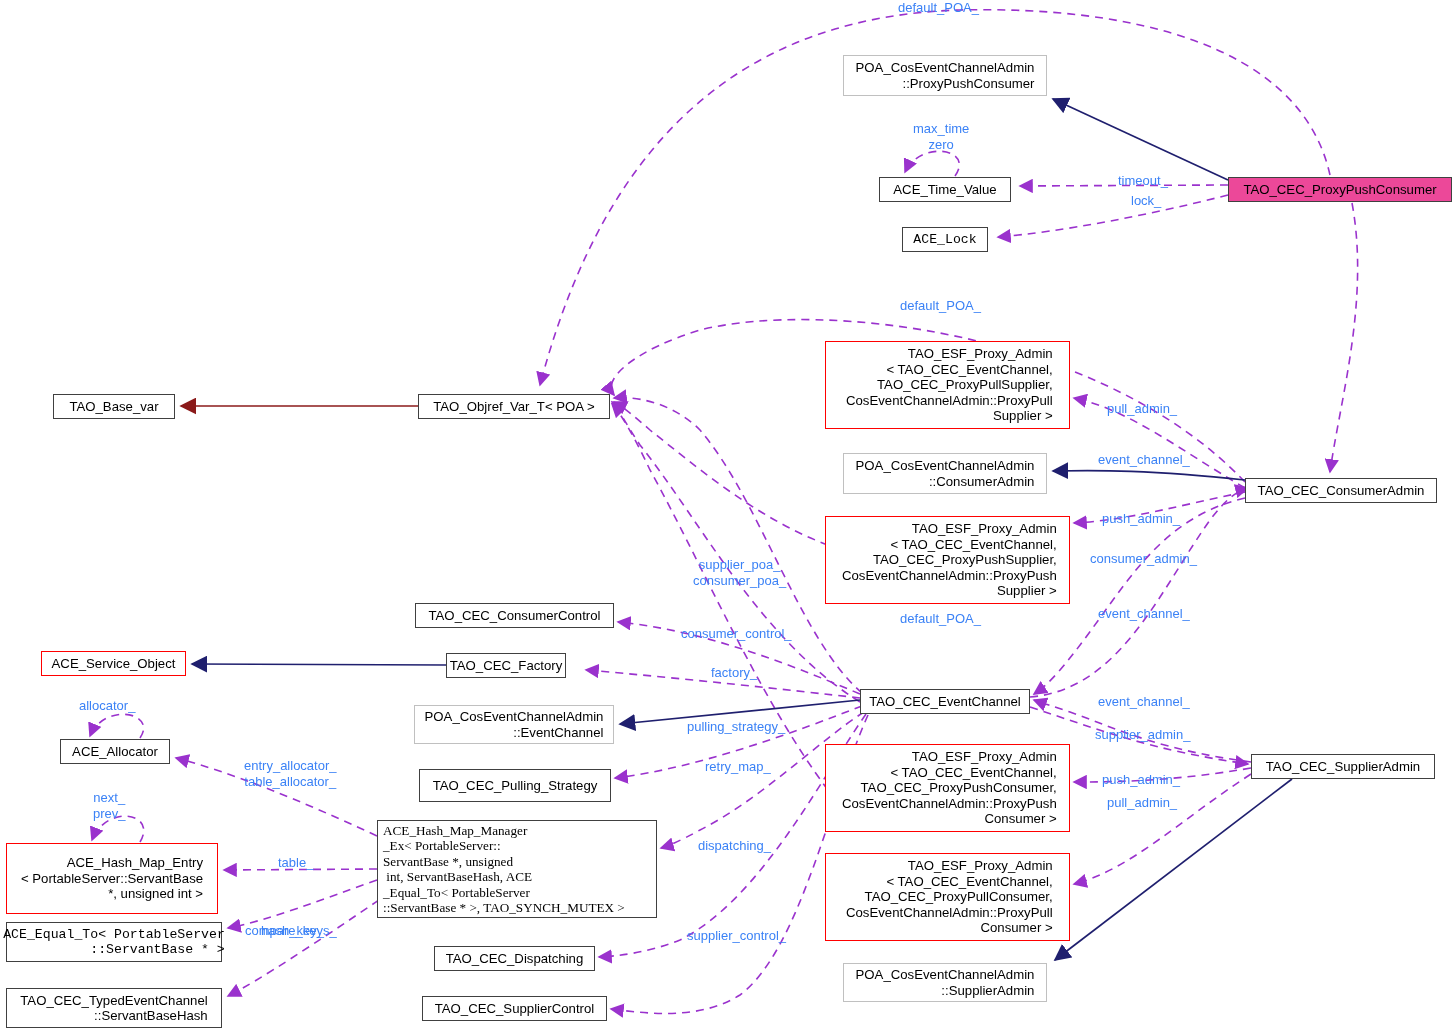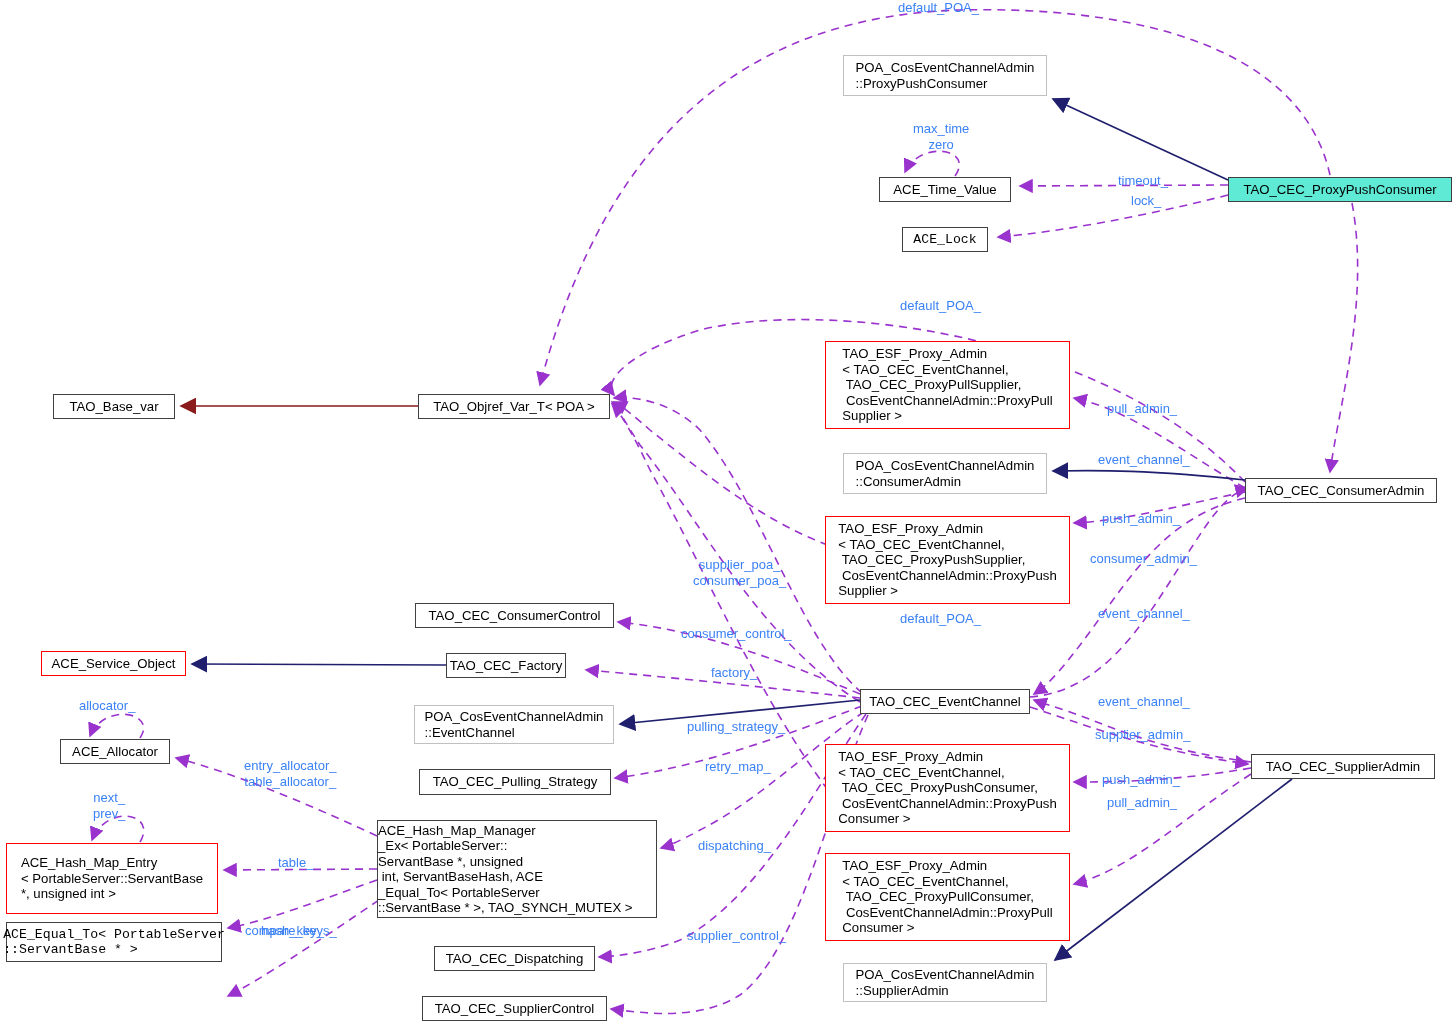--- a/index.html
+++ b/index.html
@@ -1,27 +1,27 @@
 <!DOCTYPE html>
 <html><head>
 <meta charset="utf-8">
 <style>
   html,body{margin:0;padding:0;background:#ffffff;}
   #canvas{position:relative;width:1456px;height:1035px;background:#ffffff;
           font-family:"Liberation Sans","DejaVu Sans",sans-serif;
           overflow:hidden;}
   svg#edges{position:absolute;left:0;top:0;width:1456px;height:1035px;}
   .node{position:absolute;box-sizing:border-box;display:flex;align-items:center;
-        justify-content:center;text-align:left;color:#000;
+        justify-content:center;text-align:right;color:#000;
         font-size:13.2px;line-height:15.5px;white-space:pre;background:#ffffff;}
   .n-plain{border:1.4px solid #404040;}
   .n-red{border:1.4px solid #ff0000;}
   .n-gray{border:1.4px solid #c0c0c0;}
-  .n-hl{border:1.4px solid #404040;background:#5eead4;}
-  .n-left{justify-content:flex-start;text-align:left;}
+  .n-hl{border:1.4px solid #404040;background:#ec4899;}
+  .n-left{justify-content:flex-start;text-align:left;padding-left:5px;font-family:Liberation Serif, serif;}
   .elabel{position:absolute;font-size:13px;line-height:15.5px;color:#3b82f6;
           white-space:pre;text-align:center;}
 </style>
 </head>
 <body>
 
 <div id="canvas">
 
   <svg id="edges" xmlns="http://www.w3.org/2000/svg">
     <defs>
@@ -137,21 +137,21 @@
  CosEventChannelAdmin::ProxyPush
 Supplier &gt;</div>
   <div class="node n-plain" style="left:1245px;top:478px;width:192px;height:25px;">TAO_CEC_ConsumerAdmin</div>
   <div class="node n-plain" style="left:415px;top:603px;width:199px;height:25px;">TAO_CEC_ConsumerControl</div>
   <div class="node n-plain" style="left:446px;top:653px;width:120px;height:25px;">TAO_CEC_Factory</div>
   <div class="node n-red" style="left:41px;top:651px;width:145px;height:25px;">ACE_Service_Object</div>
   <div class="node n-plain" style="left:860px;top:689px;width:170px;height:25px;">TAO_CEC_EventChannel</div>
   <div class="node n-gray" style="left:414px;top:705px;width:200px;height:39px;">POA_CosEventChannelAdmin
 ::EventChannel</div>
   <div class="node n-plain" style="left:60px;top:739px;width:110px;height:25px;">ACE_Allocator</div>
-  <div class="node n-plain" style="left:419px;top:769px;width:192px;height:26px;">TAO_CEC_Pulling_Strategy</div>
+  <div class="node n-plain" style="left:419px;top:769px;width:192px;height:33px;">TAO_CEC_Pulling_Strategy</div>
   <div class="node n-red" style="left:825px;top:744px;width:245px;height:88px;">TAO_ESF_Proxy_Admin
 &lt; TAO_CEC_EventChannel,
  TAO_CEC_ProxyPushConsumer,
  CosEventChannelAdmin::ProxyPush
 Consumer &gt;</div>
   <div class="node n-plain" style="left:1251px;top:754px;width:184px;height:25px;">TAO_CEC_SupplierAdmin</div>
   <div class="node n-plain n-left" style="left:377px;top:820px;width:280px;height:98px;">ACE_Hash_Map_Manager
 _Ex&lt; PortableServer::
 ServantBase *, unsigned
  int, ServantBaseHash, ACE
@@ -163,20 +163,22 @@
   <div class="node n-red" style="left:825px;top:853px;width:245px;height:88px;">TAO_ESF_Proxy_Admin
 &lt; TAO_CEC_EventChannel,
  TAO_CEC_ProxyPullConsumer,
  CosEventChannelAdmin::ProxyPull
 Consumer &gt;</div>
   <div class="node n-plain" style="left:6px;top:922px;width:216px;height:40px;font-family:Liberation Mono, monospace;">ACE_Equal_To&lt; PortableServer
 ::ServantBase * &gt;</div>
   <div class="node n-plain" style="left:434px;top:946px;width:161px;height:25px;">TAO_CEC_Dispatching</div>
   <div class="node n-gray" style="left:843px;top:963px;width:204px;height:39px;">POA_CosEventChannelAdmin
 ::SupplierAdmin</div>
+  <div class="node n-plain" style="left:6px;top:988px;width:216px;height:40px;">TAO_CEC_TypedEventChannel
+::ServantBaseHash</div>
   <div class="node n-plain" style="left:422px;top:996px;width:185px;height:25px;">TAO_CEC_SupplierControl</div>
 
   <div class="elabel" style="left:898px;top:0px;">default_POA_</div>
   <div class="elabel" style="left:913px;top:121px;">max_time
 zero</div>
   <div class="elabel" style="left:1118px;top:173px;">timeout_</div>
   <div class="elabel" style="left:1131px;top:193px;">lock_</div>
   <div class="elabel" style="left:900px;top:298px;">default_POA_</div>
   <div class="elabel" style="left:1107px;top:401px;">pull_admin_</div>
   <div class="elabel" style="left:1098px;top:452px;">event_channel_</div>

